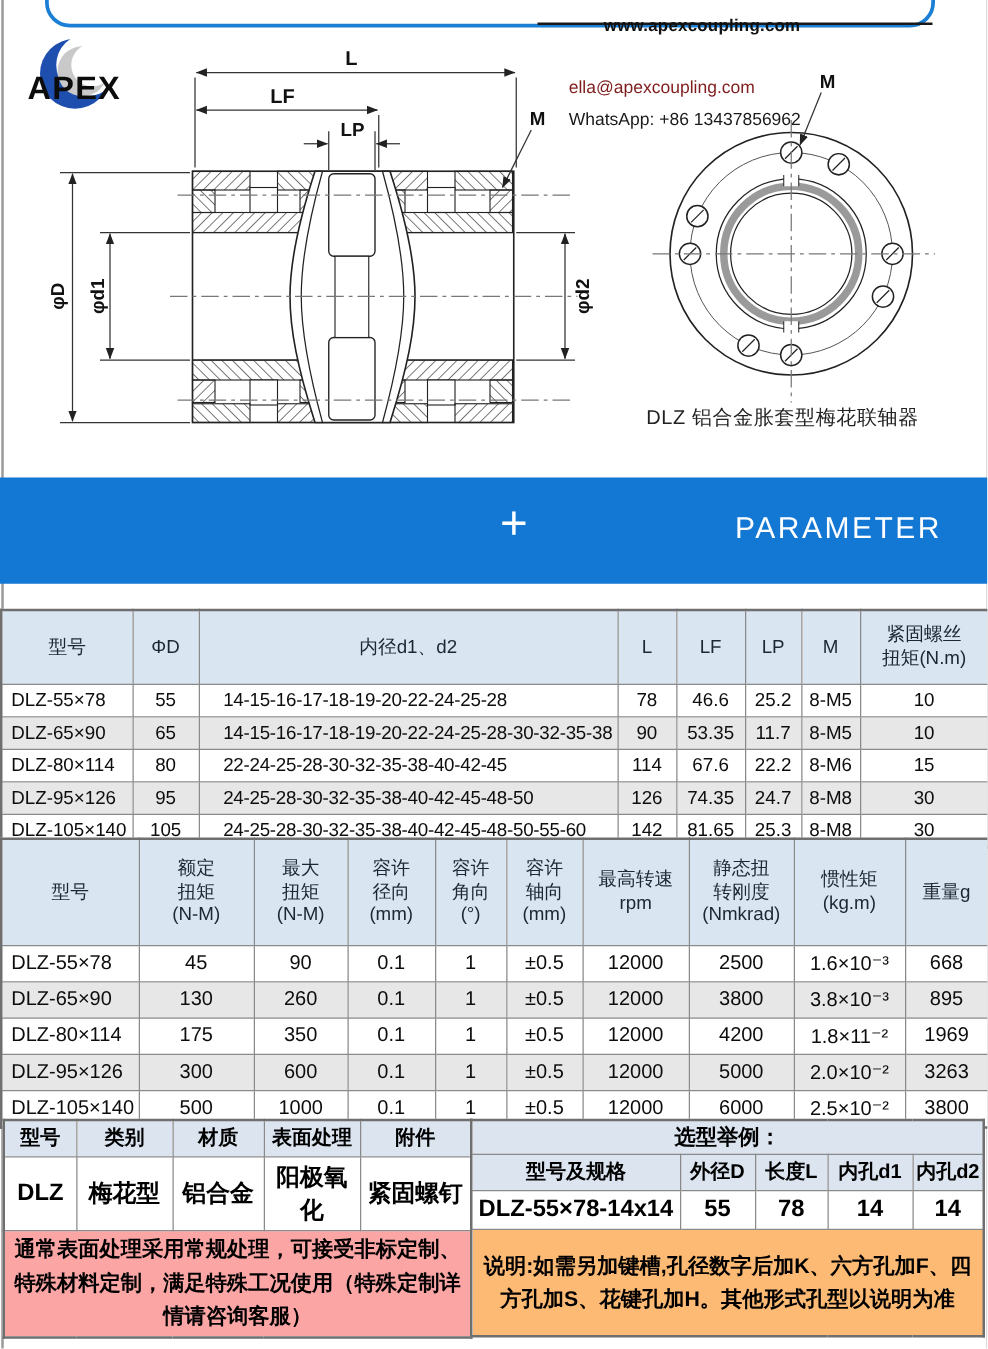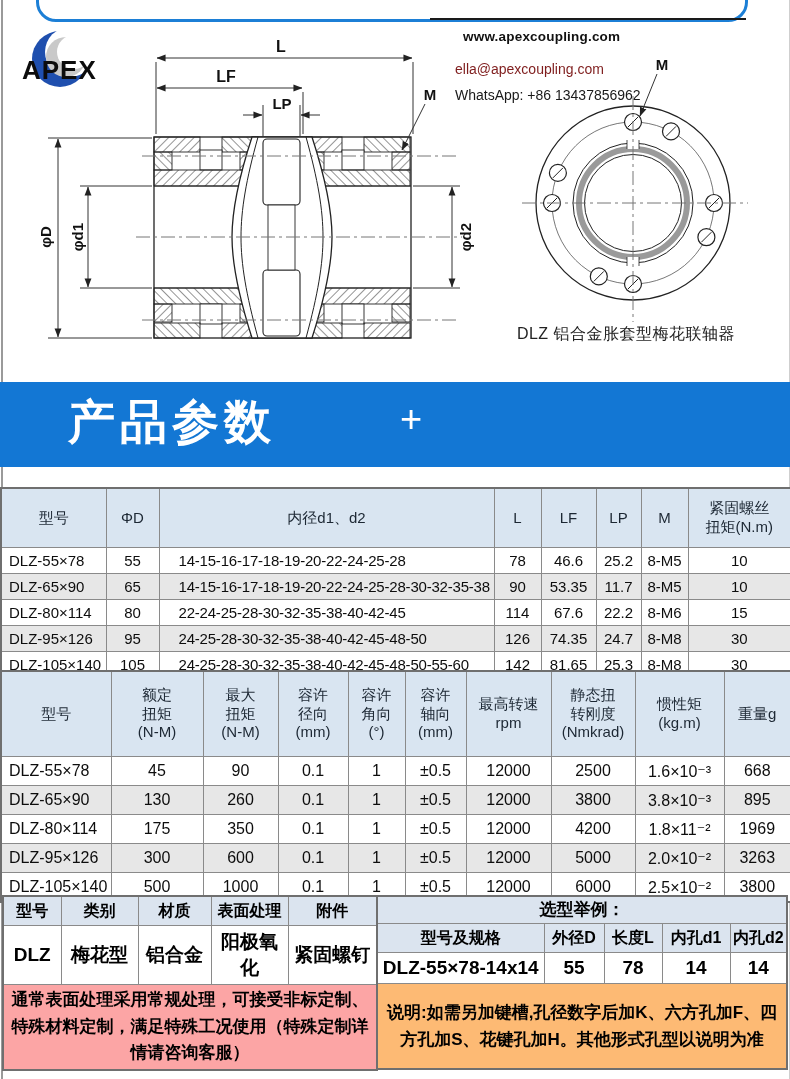--- a/index.html
+++ b/index.html
@@ -11,21 +11,21 @@
   }
   .edge-left{position:absolute;left:1px;top:0;width:2px;height:1079px;background:#9a9a9a;}
   .edge-right{position:absolute;right:0;top:0;width:1px;height:1079px;background:#cfcfcf;}
 
   
   .top-frame{
     position:absolute;left:36px;top:-42px;width:706px;height:58px;
     border:3.5px solid #1c7fd6;border-radius:20px;background:transparent;
   }
   .top-rule{position:absolute;left:430px;top:18px;width:316px;height:2px;background:#1a1a1a;}
-  .website{position:absolute;left:463px;top:13px;font-size:13.5px;font-weight:600;color:#111;letter-spacing:.2px;margin-top:16px;}
+  .website{position:absolute;left:483px;top:13px;font-size:13.5px;font-weight:600;color:#111;letter-spacing:.2px;}
   .logo{position:absolute;left:16px;top:28px;width:110px;height:66px;}
   .contact-email{position:absolute;left:455px;top:61px;font-size:14px;color:#7f1d1d;}
   .contact-whatsapp{position:absolute;left:455px;top:87px;font-size:14px;color:#1a1a1a;}
   .drawing-caption{
     position:absolute;left:492px;top:324px;width:268px;text-align:center;
     font-size:16px;font-weight:500;color:#222;letter-spacing:.5px;white-space:nowrap;
   }
   .drawing-svg{position:absolute;left:0;top:0;width:790px;height:382px;}
 
   
@@ -240,22 +240,22 @@
       </g>
 
       <line x1="657" y1="74" x2="640" y2="116" stroke="#333" stroke-width="1" marker-end="url(#ae)"></line>
       <text x="662" y="70" font-size="15" font-weight="700" fill="#111" text-anchor="middle">M</text>
     </g>
   </svg>
 
   <div class="drawing-caption">DLZ 铝合金胀套型梅花联轴器</div>
 
   <div class="banner">
-    <div class="cn">产品参数</div>
     <div class="plus">+</div>
+    <div class="en">PARAMETER</div>
   </div>
 
   <table class="t1">
     <colgroup>
       <col style="width:105px">
         <col style="width:53px">
         <col style="width:335px">
         <col style="width:47px">
       <col style="width:55px">
         <col style="width:45px">

